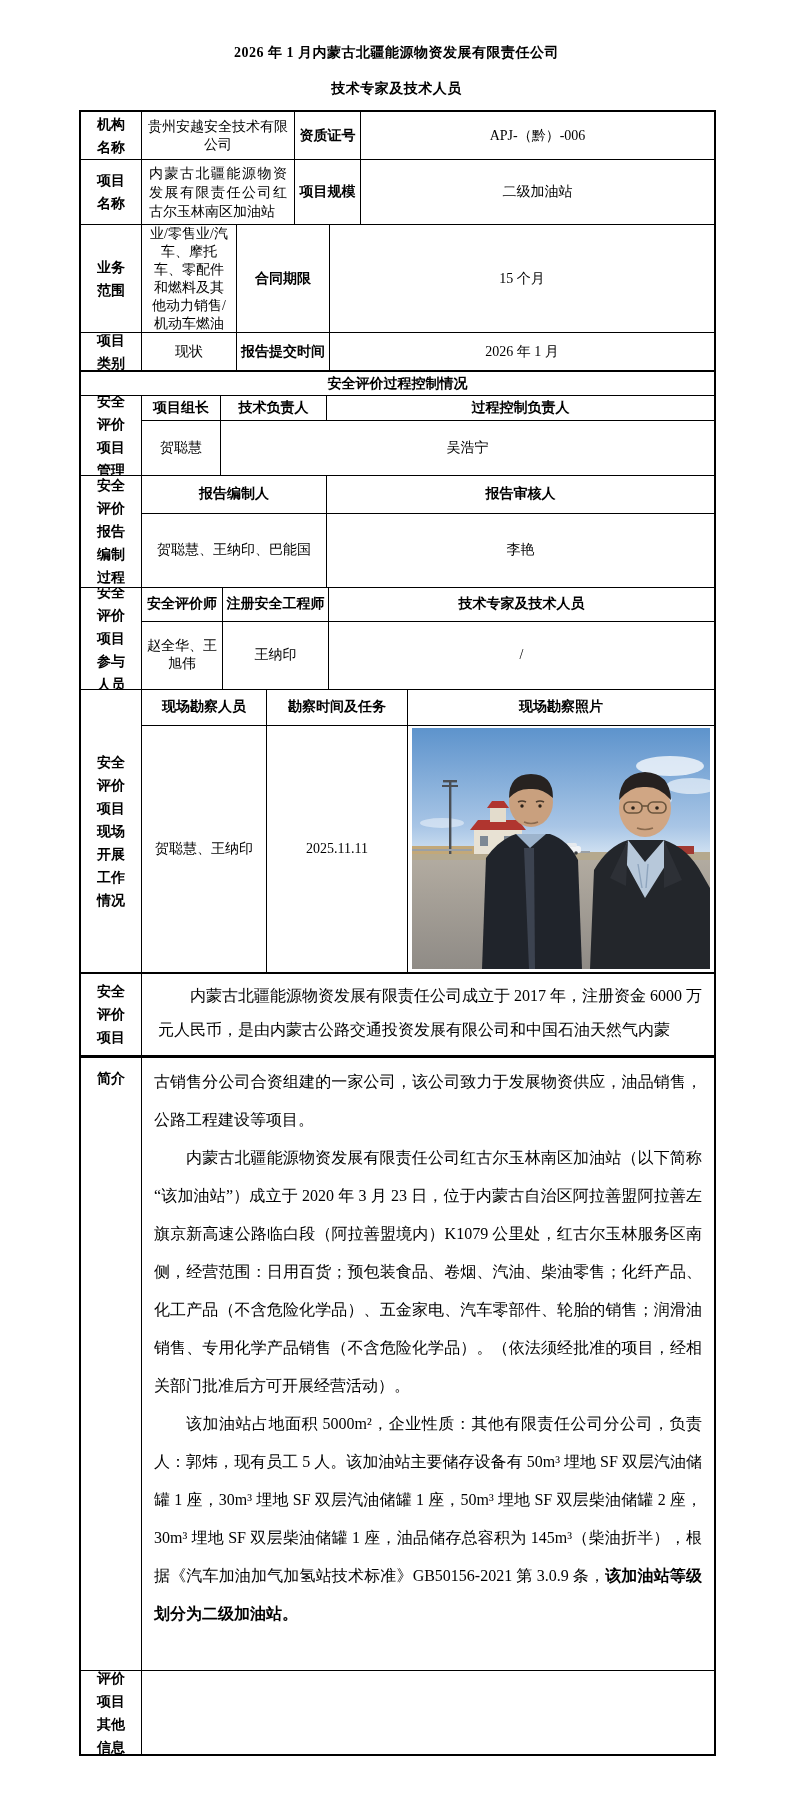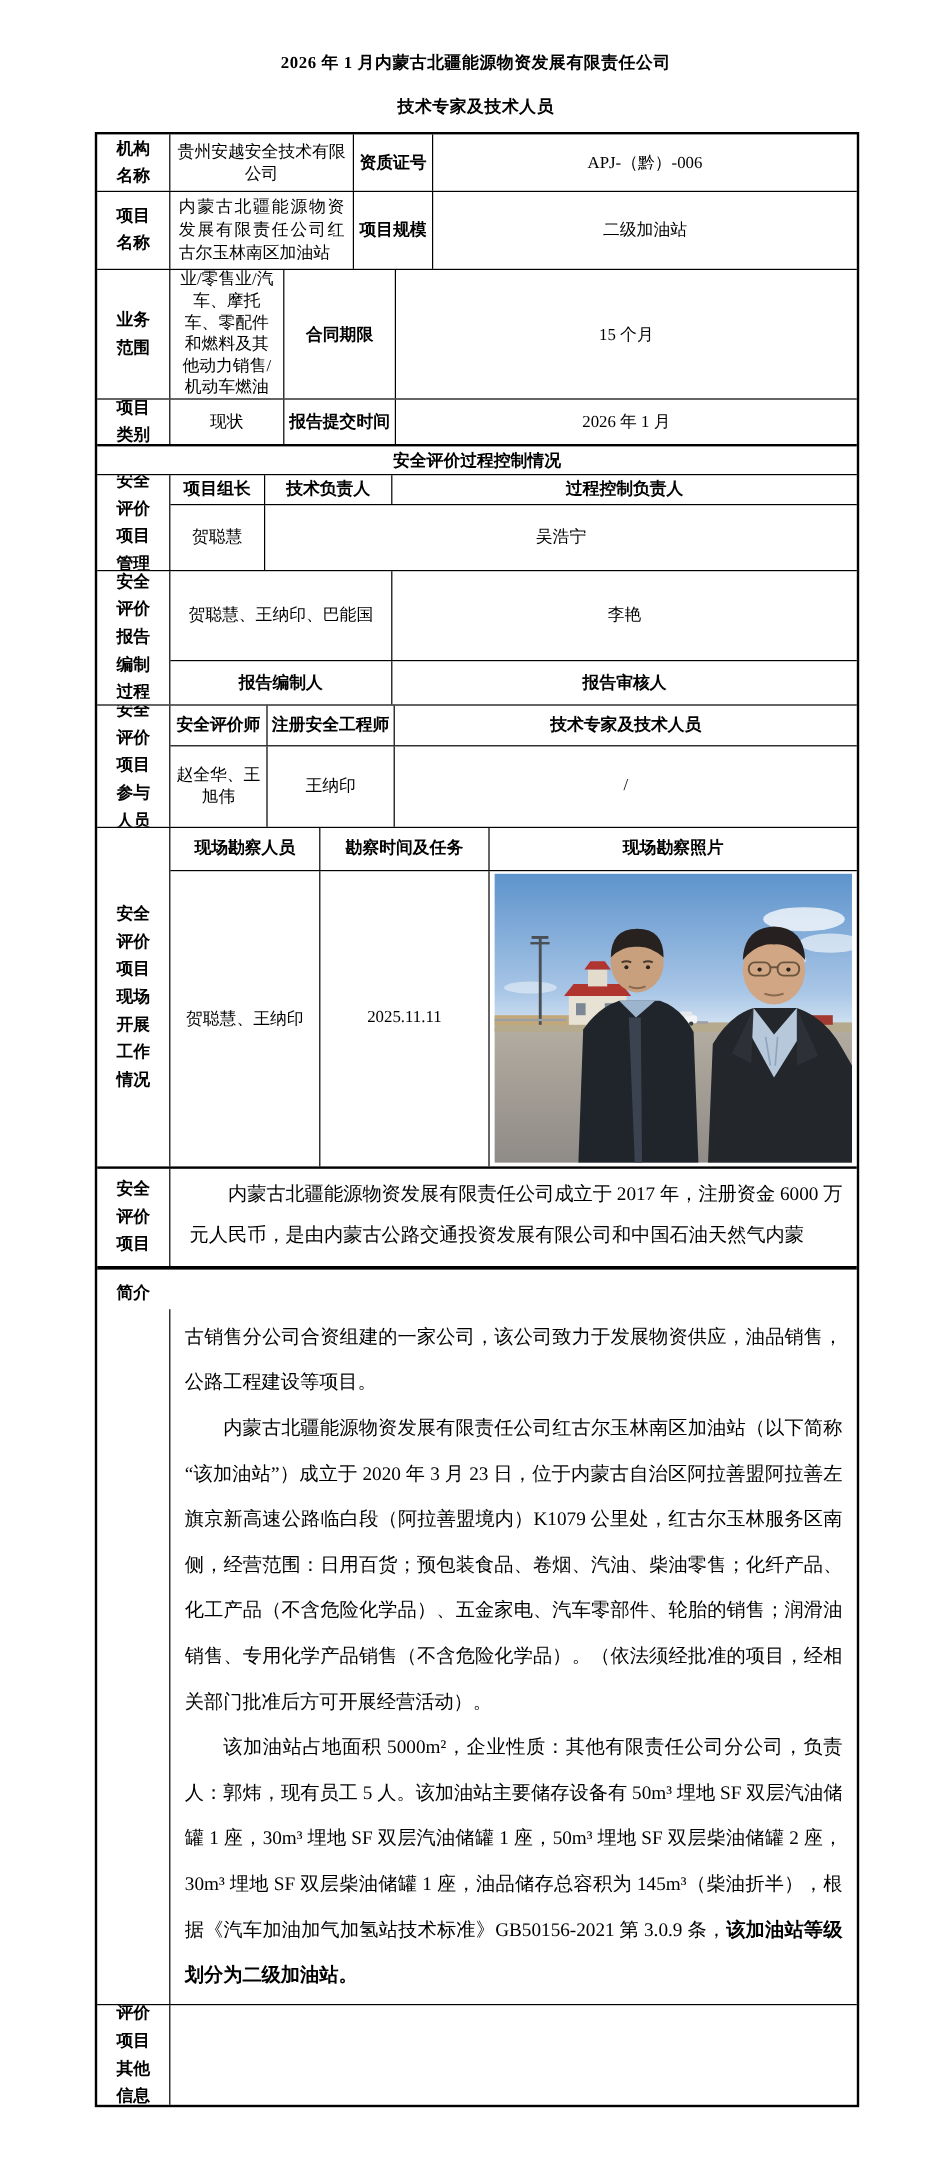--- a/index.html
+++ b/index.html
@@ -136,27 +136,27 @@
           <div class="cell grow">吴浩宁</div>
         </div>
       </div>
     </div>
 
     <div class="group" style="height:112px;">
       <div class="cell w-lbl">
           <span class="lbl-inner">安全评价报告编制过程</span>
         </div>
       <div class="group-right">
+        <div class="row h-r8">
+          <div class="cell w8a bh">报告编制人</div>
+          <div class="cell grow bh">报告审核人</div>
+        </div>
         <div class="row h-r9">
           <div class="cell w8a">贺聪慧、王纳印、巴能国</div>
           <div class="cell grow">李艳</div>
-        </div>
-        <div class="row h-r8">
-          <div class="cell w8a bh">报告编制人</div>
-          <div class="cell grow bh">报告审核人</div>
         </div>
       </div>
     </div>
 
     <div class="group" style="height:102px;">
       <div class="cell w-lbl">
           <span class="lbl-inner">安全评价项目参与人员</span>
         </div>
       <div class="group-right">
         <div class="row h-r10">
@@ -272,21 +272,21 @@
         </div>
       <div class="cell grow justify intro-cell" style="display:block;padding-left:16px;">
         <p class="intro-p1">内蒙古北疆能源物资发展有限责任公司成立于 2017 年，注册资金 6000 万元人民币，是由内蒙古公路交通投资发展有限公司和中国石油天然气内蒙</p>
       </div>
     </div>
 
     <div class="row h-r15">
       <div class="cell w-lbl lbl-top">
           <span class="lbl-inner">简介</span>
         </div>
-      <div class="cell grow justify intro-cell" style="display:block;margin-top:33px;">
+      <div class="cell grow justify intro-cell" style="display:block;">
         <p class="intro-p">古销售分公司合资组建的一家公司，该公司致力于发展物资供应，油品销售，公路工程建设等项目。</p>
         <p class="intro-p indent">内蒙古北疆能源物资发展有限责任公司红古尔玉林南区加油站（以下简称“该加油站”）成立于 2020 年 3 月 23 日，位于内蒙古自治区阿拉善盟阿拉善左旗京新高速公路临白段（阿拉善盟境内）K1079 公里处，红古尔玉林服务区南侧，经营范围：日用百货；预包装食品、卷烟、汽油、柴油零售；化纤产品、化工产品（不含危险化学品）、五金家电、汽车零部件、轮胎的销售；润滑油销售、专用化学产品销售（不含危险化学品）。（依法须经批准的项目，经相关部门批准后方可开展经营活动）。</p>
         <p class="intro-p indent"><span>该加油站占地面积 5000m²，企业性质：其他有限责任公司分公司，负责人：郭炜，现有员工 5 人。该加油站主要储存设备有 50m³ 埋地 SF 双层汽油储罐 1 座，30m³ 埋地 SF 双层汽油储罐 1 座，50m³ 埋地 SF 双层柴油储罐 2 座，30m³ 埋地 SF 双层柴油储罐 1 座，油品储存总容积为 145m³（柴油折半），根据《汽车加油加气加氢站技术标准》GB50156-2021 第 3.0.9 条，</span><span class="b">该加油站等级划分为二级加油站。</span></p>
       </div>
     </div>
 
     <div class="row h-r16">
       <div class="cell w-lbl">
           <span class="lbl-inner">评价项目其他信息</span>
         </div>

